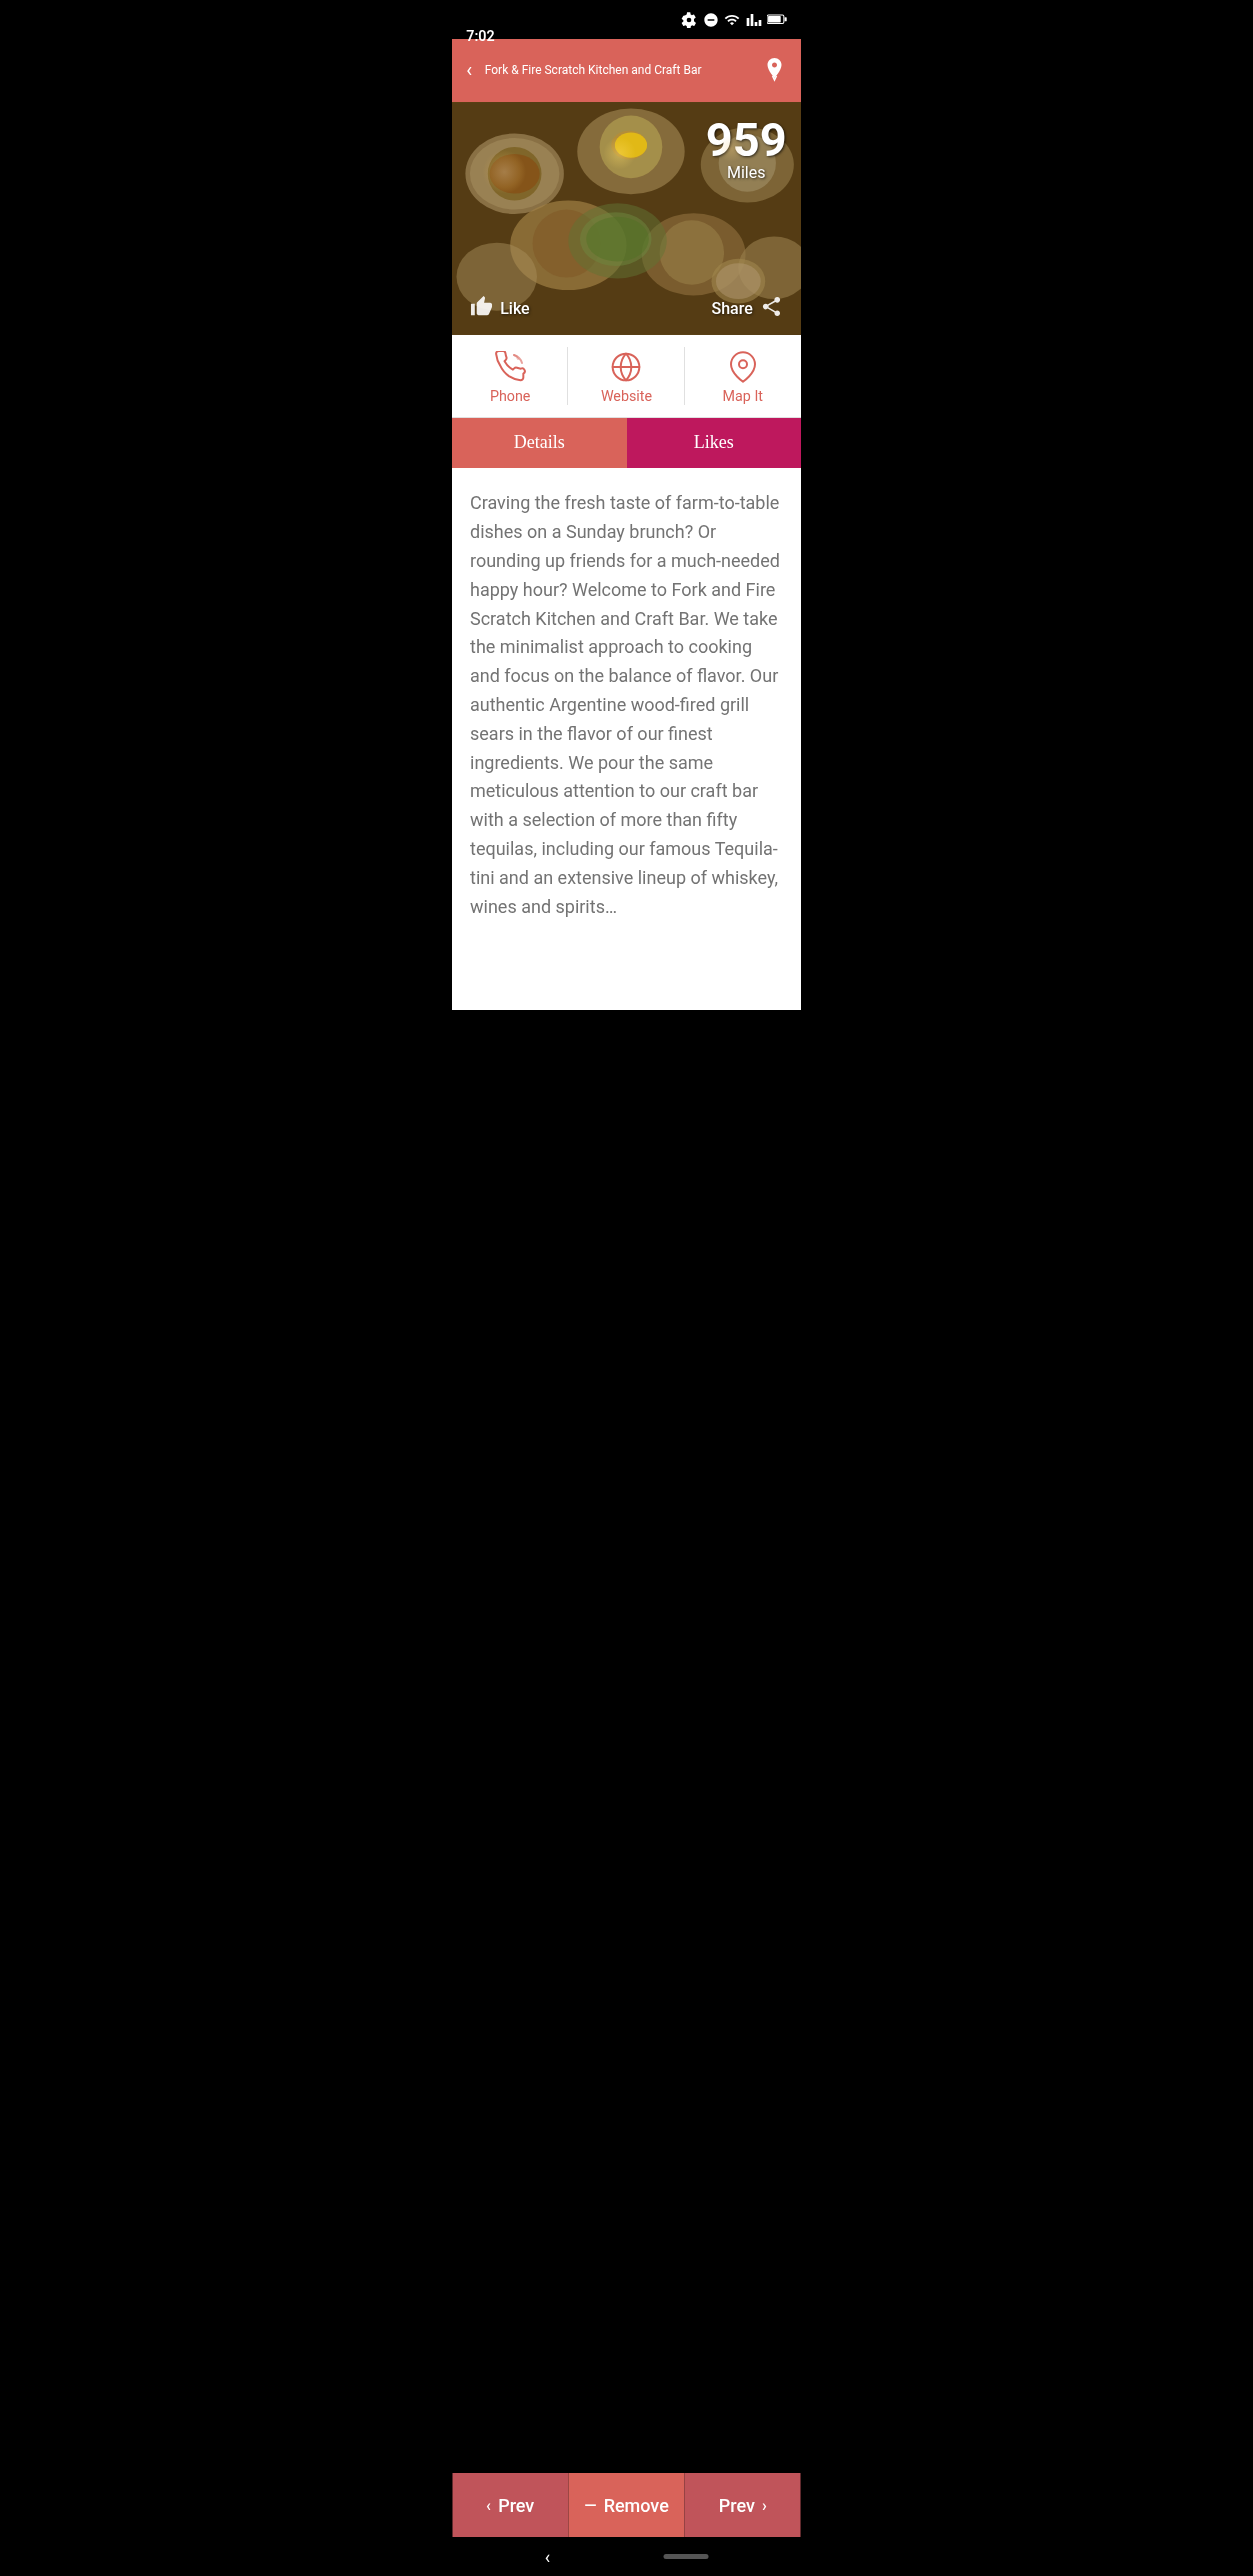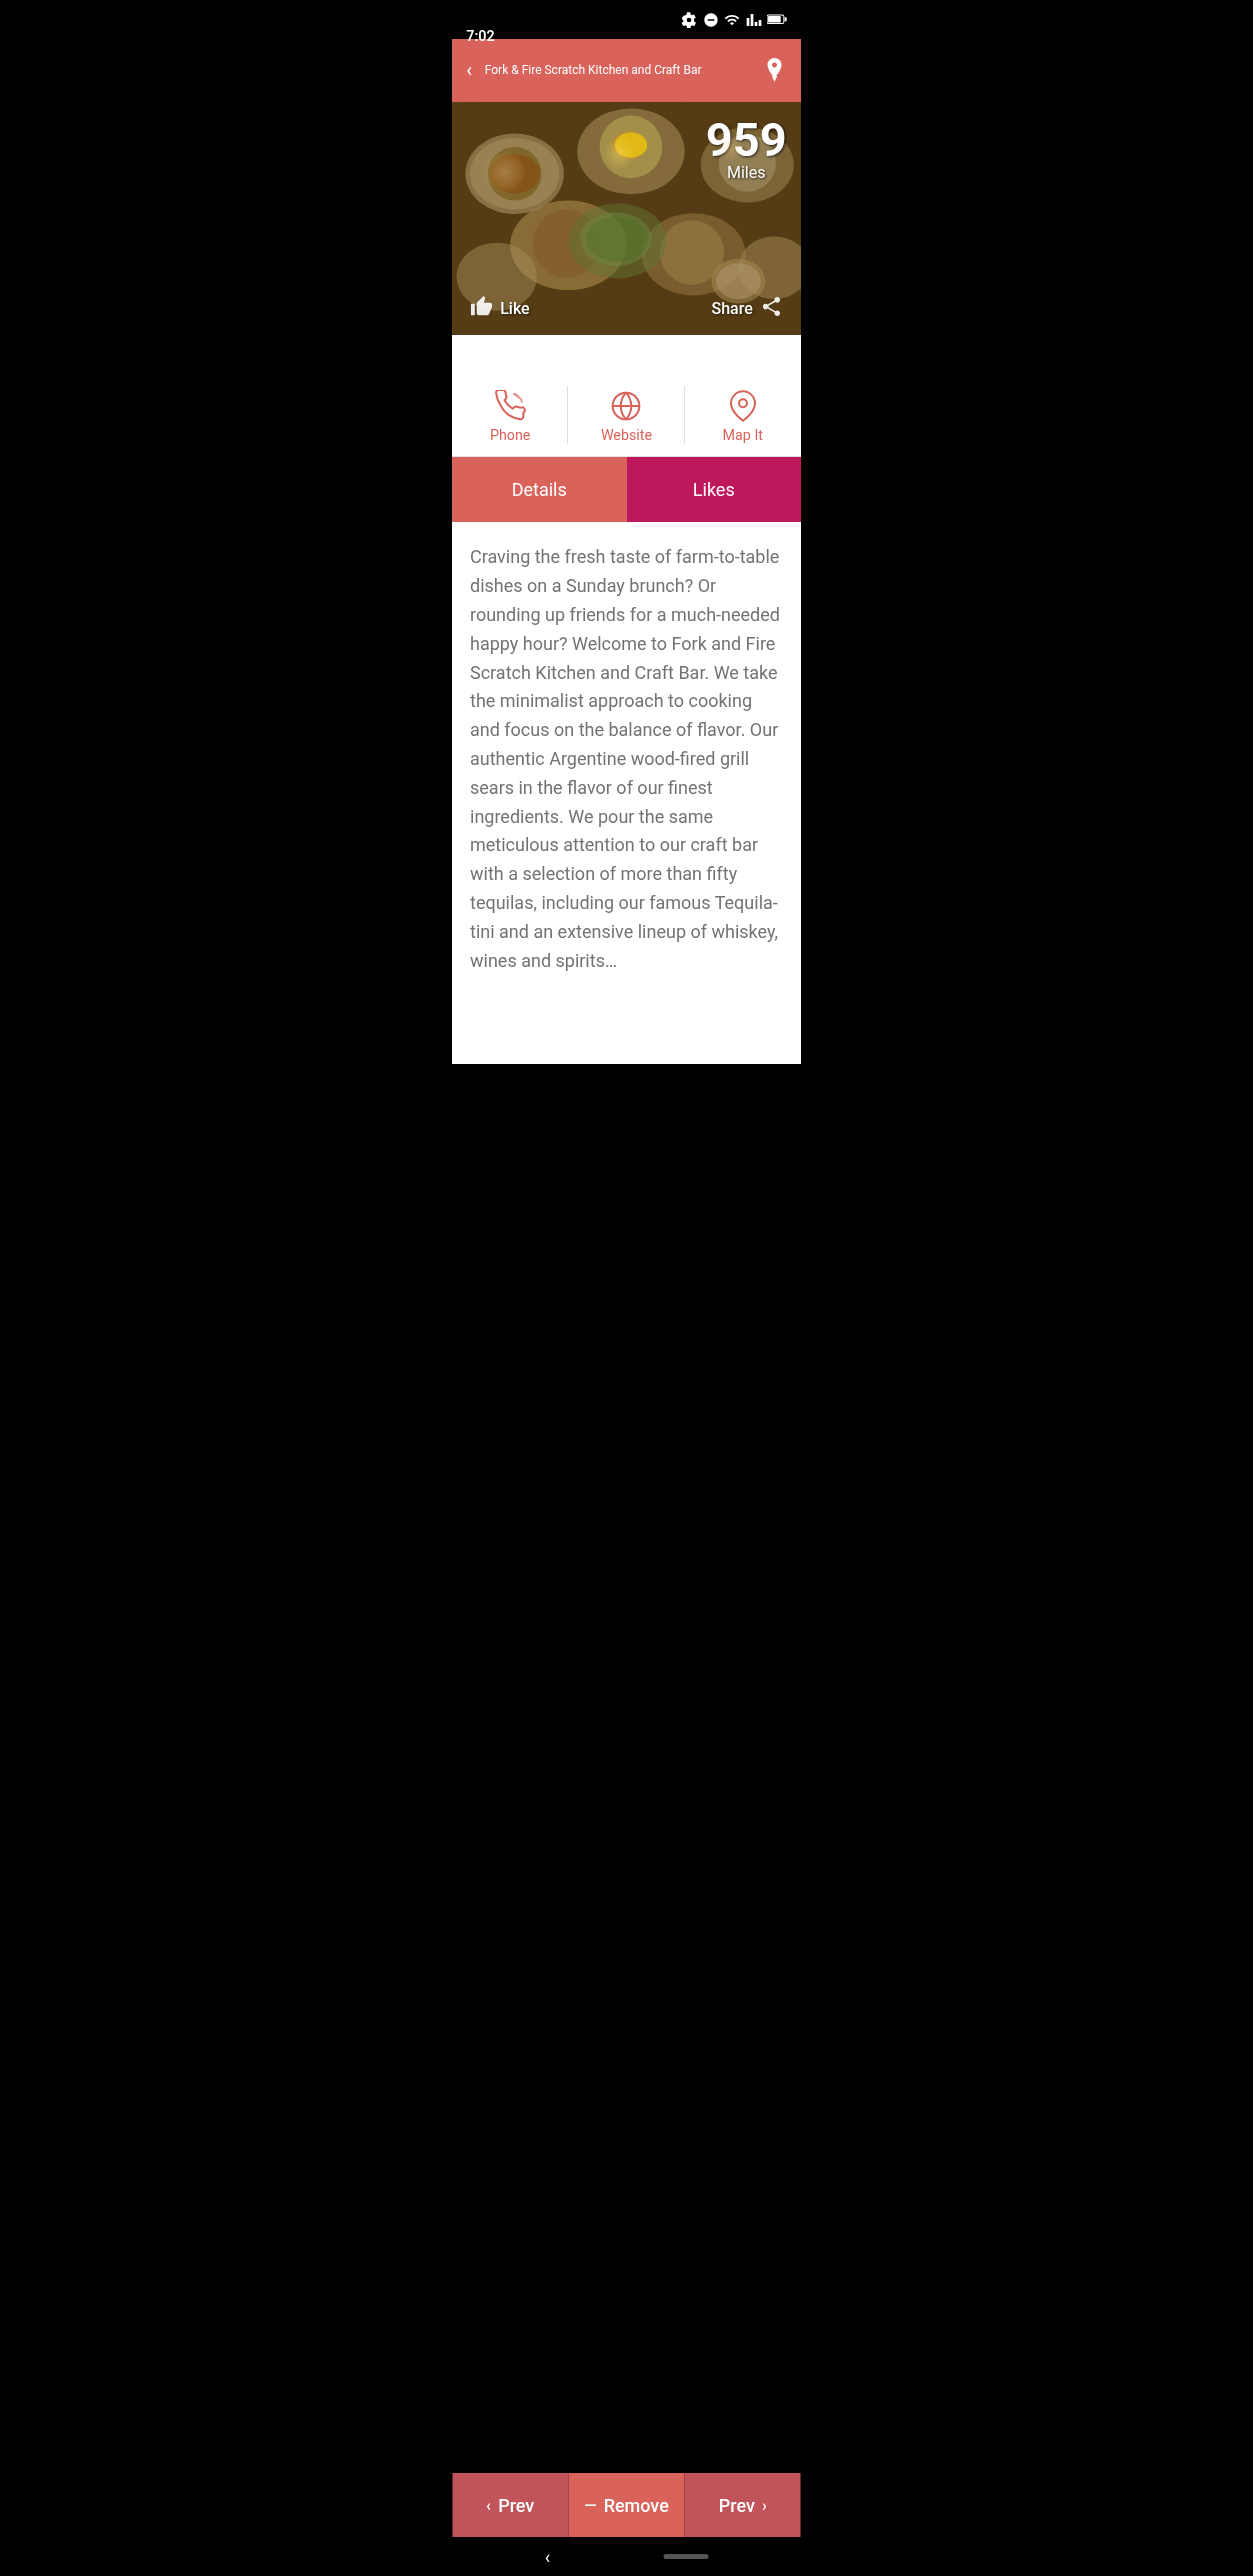--- a/index.html
+++ b/index.html
@@ -167,21 +167,20 @@
     }
 
     .action-item {
       flex: 1;
       display: flex;
       flex-direction: column;
       align-items: center;
       padding: 16px 7.2px 12.5px;
       cursor: pointer;
       position: relative;
-      margin-top: 39px;
     }
 
     .action-item:not(:last-child)::after {
       content: '';
       position: absolute;
       right: 0;
       top: 15%;
       height: 70%;
       width: 0.9px;
       background: #e0e0e0;
@@ -196,21 +195,22 @@
 
     .action-item-label {
       font-size: 14.3px;
       color: #d9635a;
       font-weight: 400;
     }
 
     
     .tabs {
       display: flex;
-      height: 65px;
+      height: 50px;
+      font-family: Liberation Serif, serif;
     }
 
     .tab {
       flex: 1;
       display: flex;
       align-items: center;
       justify-content: center;
       font-size: 18px;
       font-weight: 400;
       cursor: pointer;

